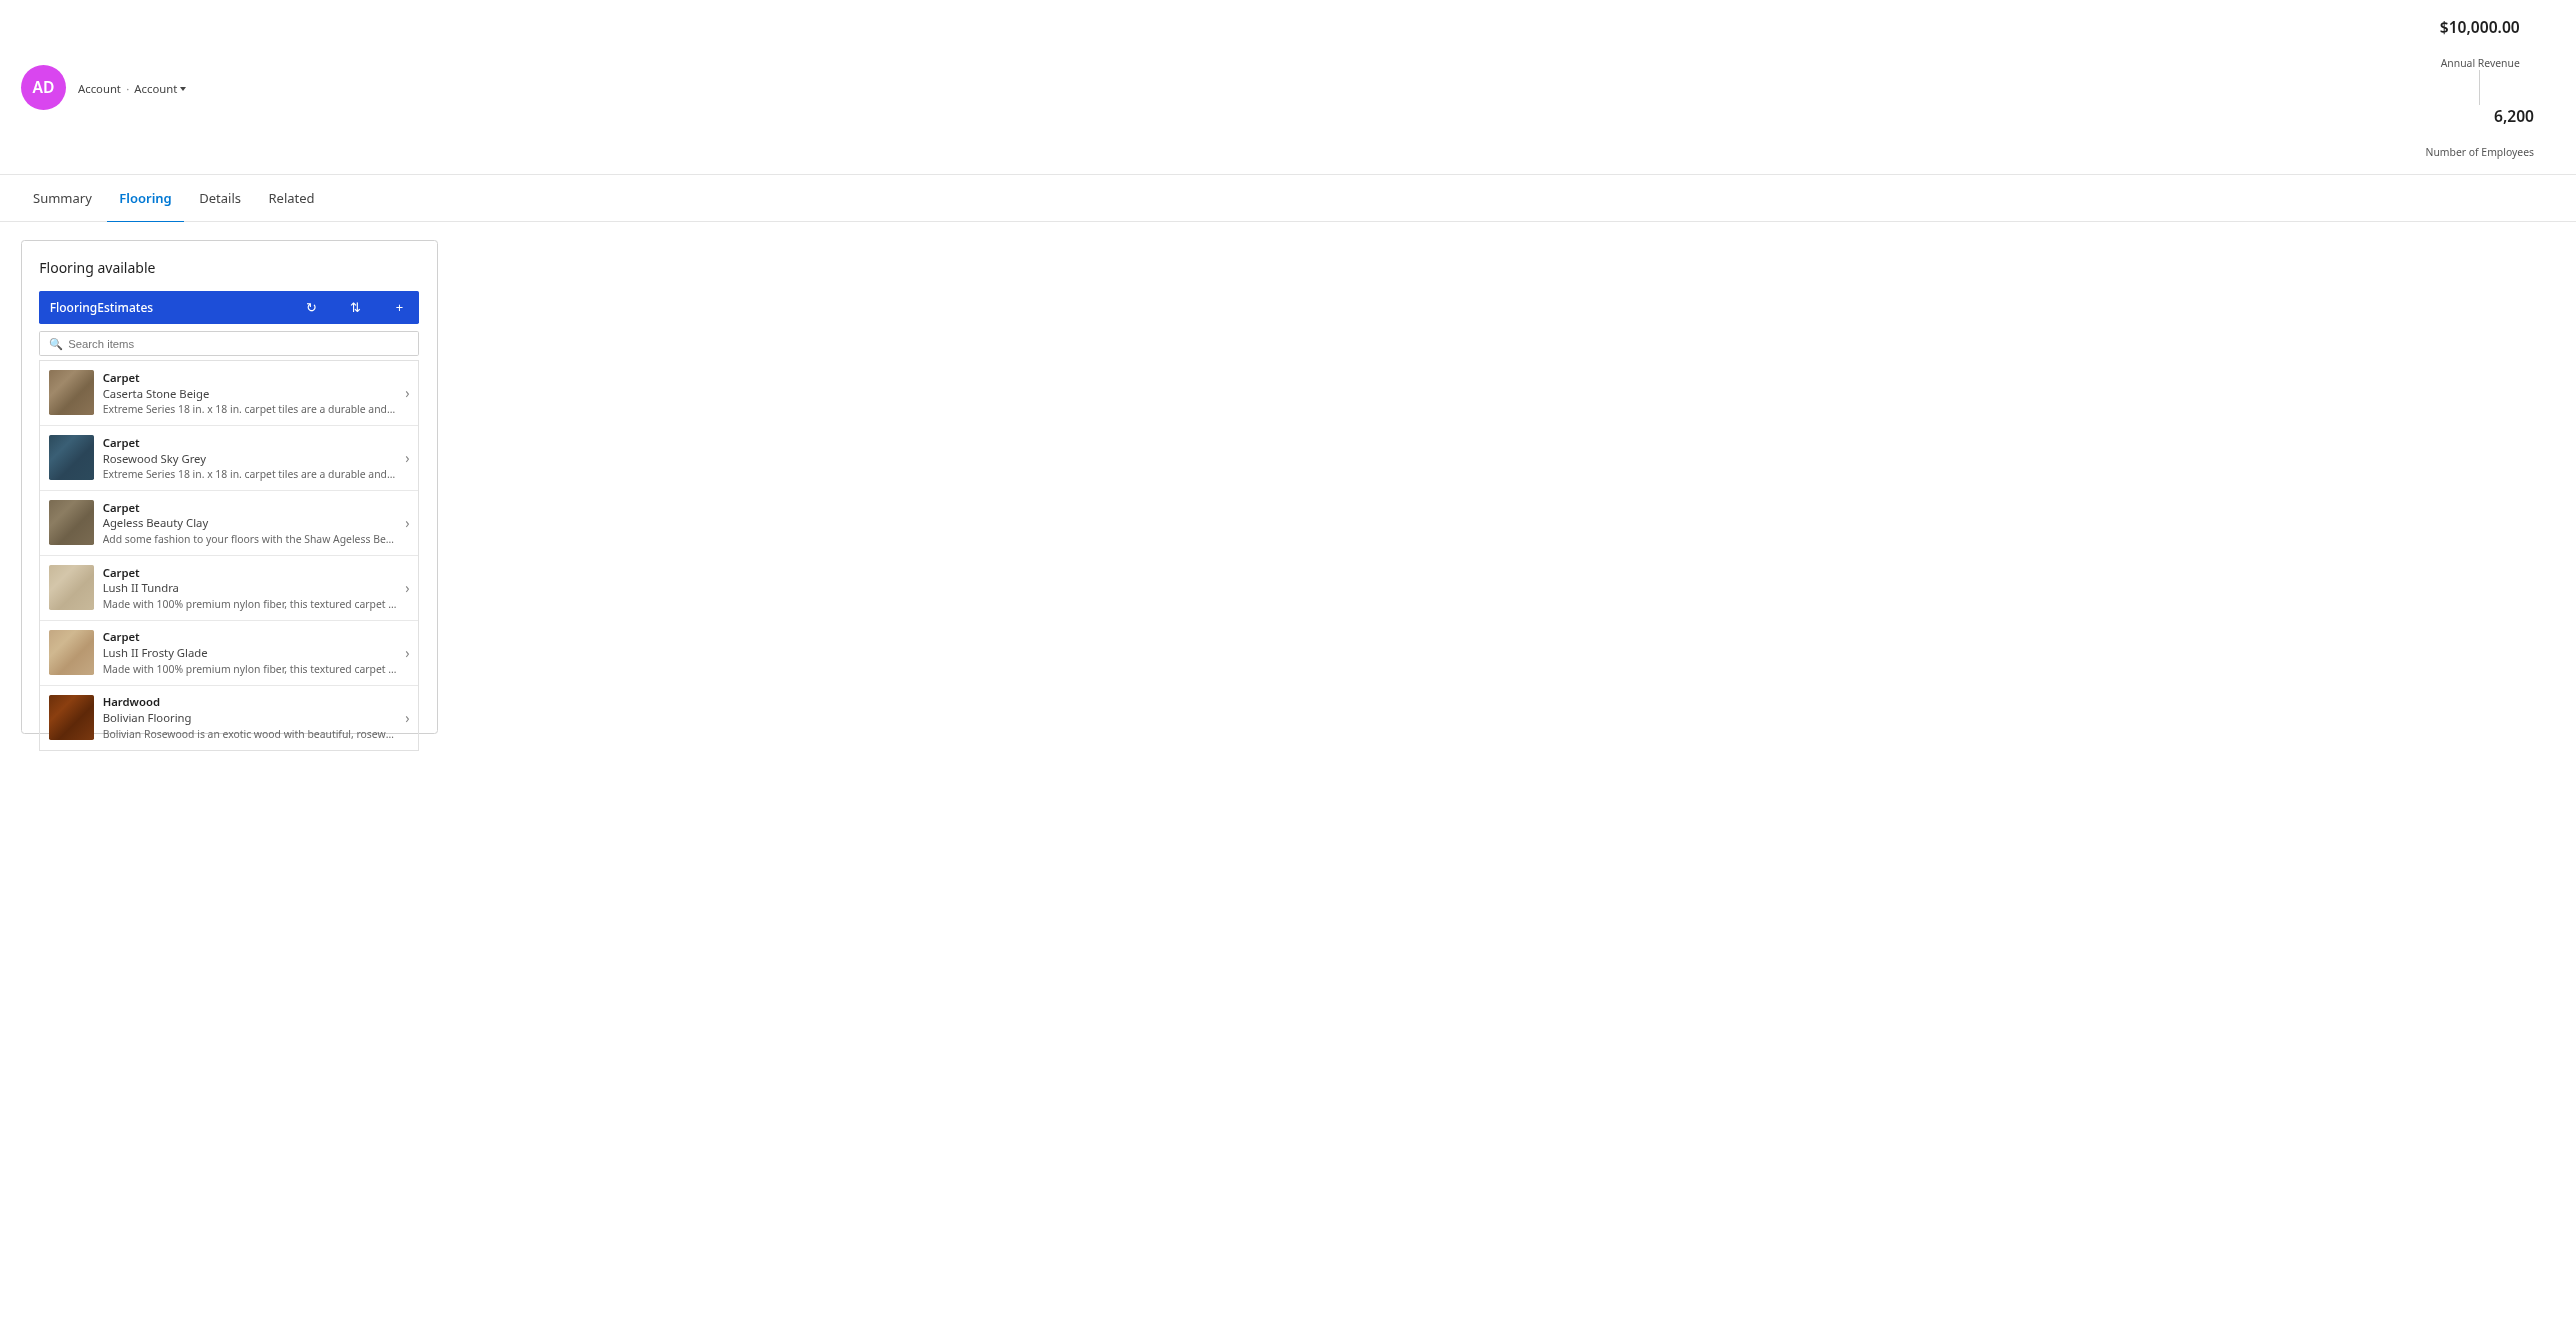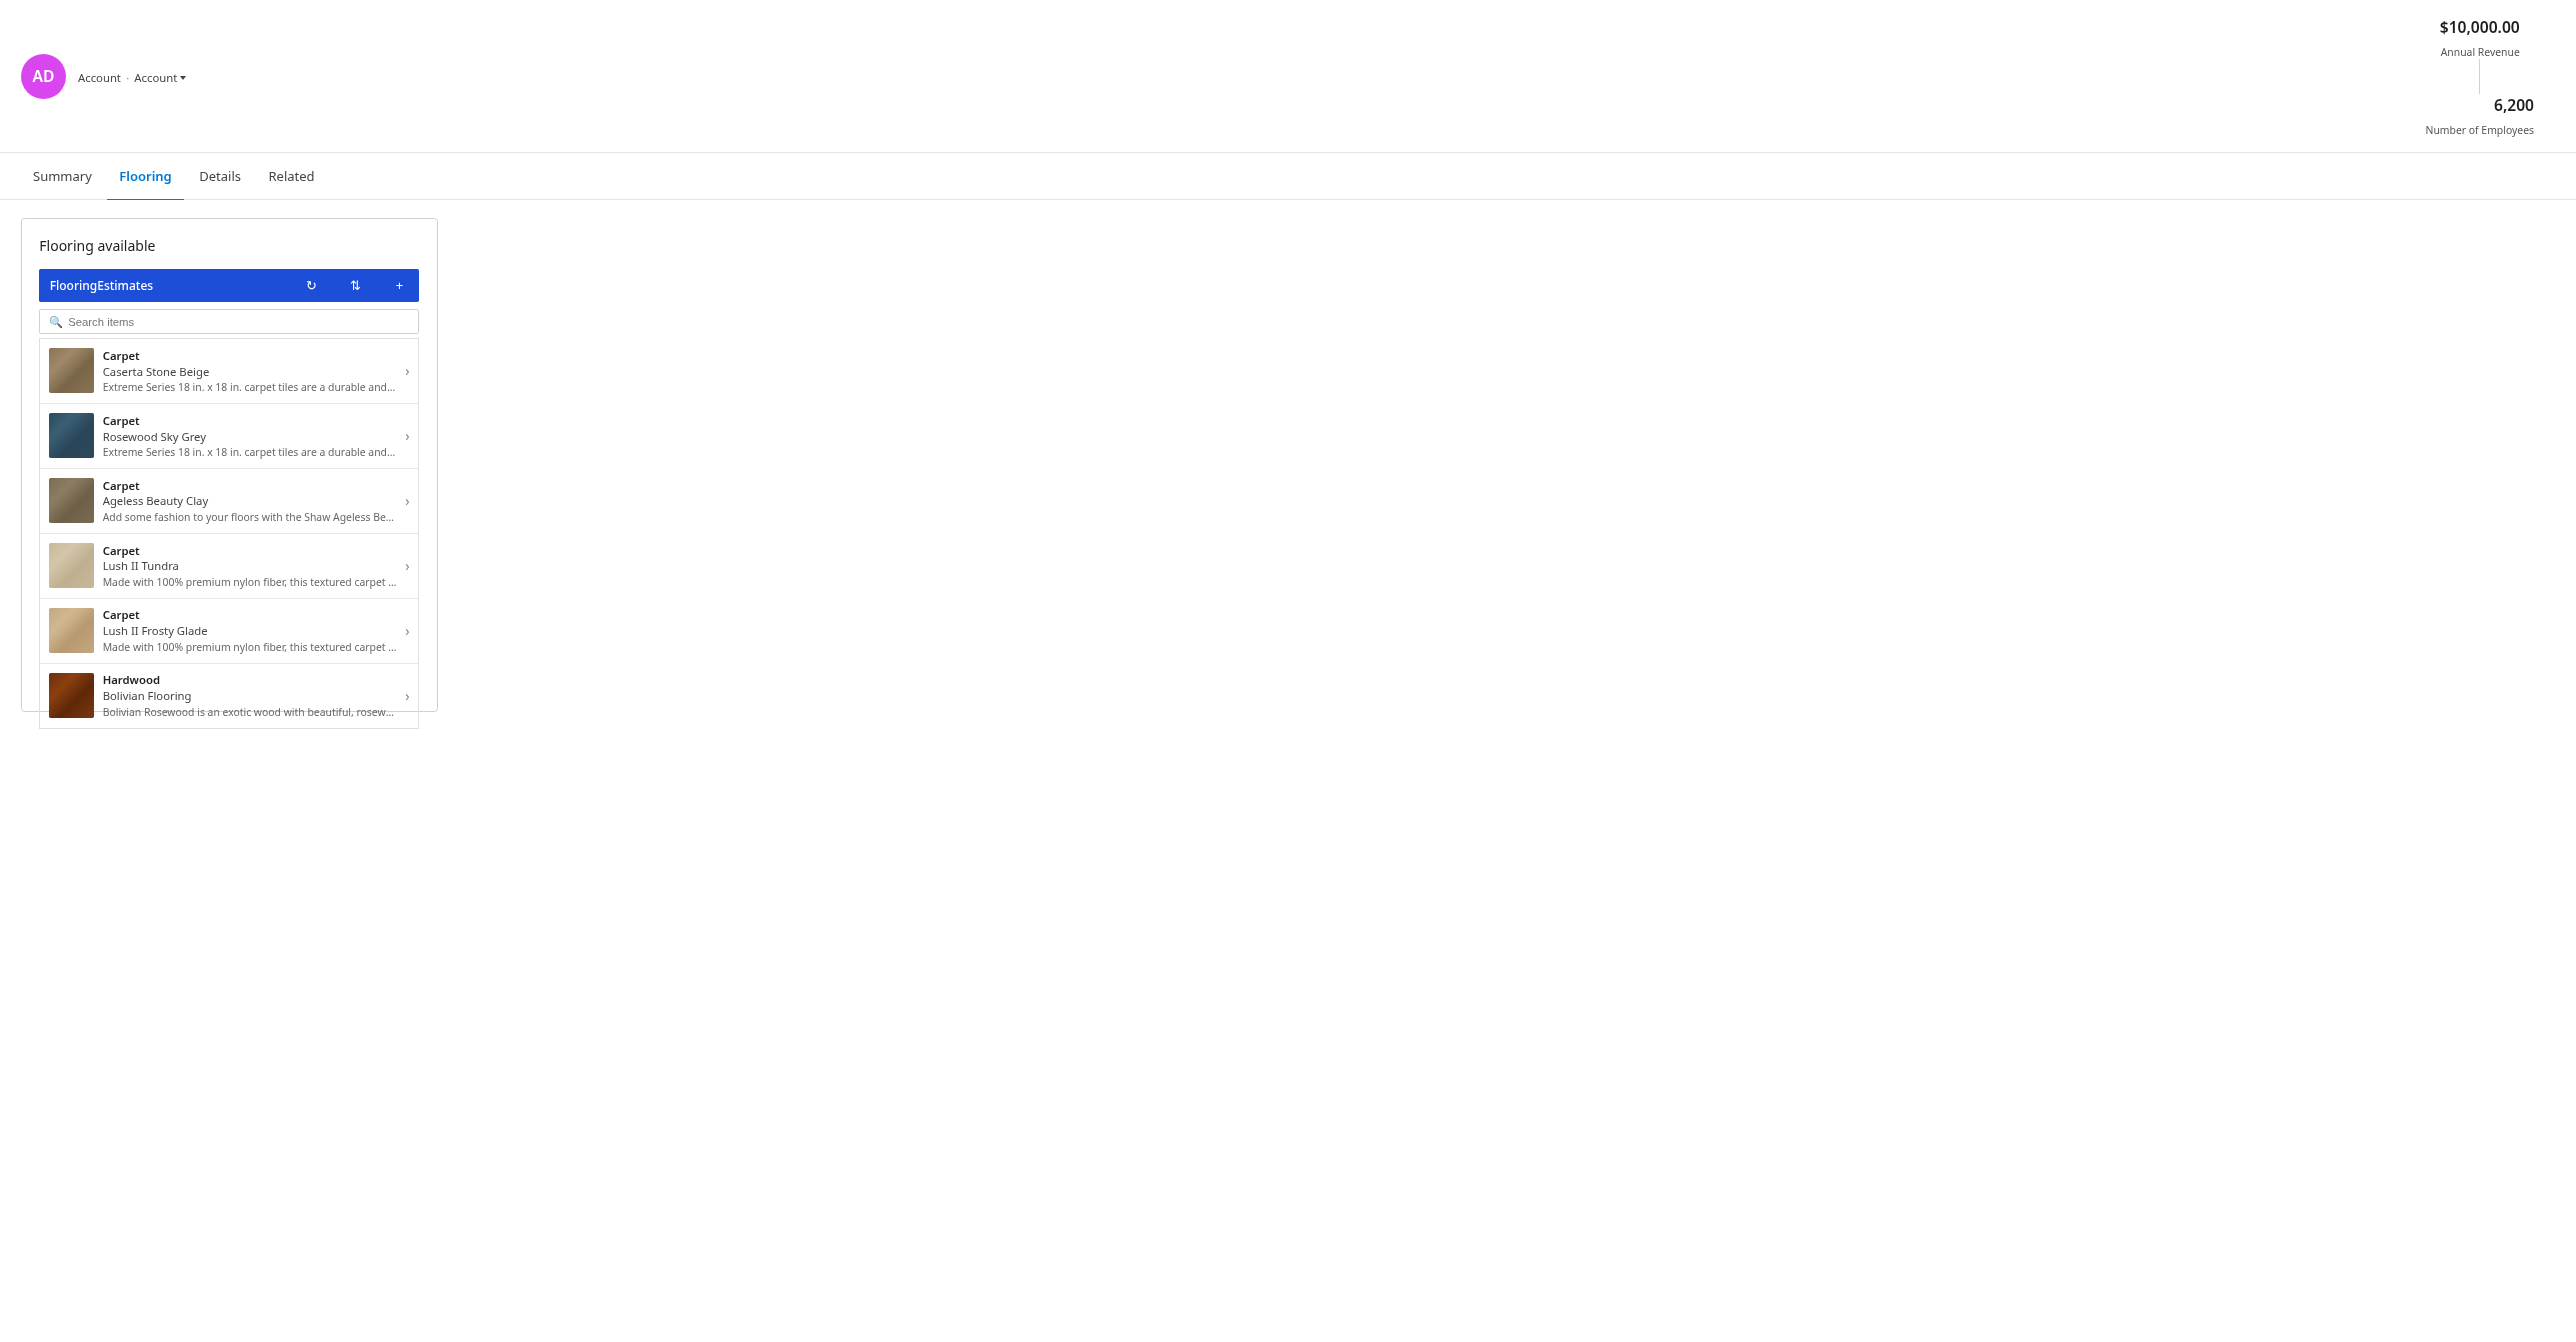--- a/index.html
+++ b/index.html
@@ -81,21 +81,21 @@
       background: #d0d0d0;
     }
     .stat-value {
       font-size: 15.6px;
       font-weight: 600;
       color: #1f1f1f;
     }
     .stat-label {
       font-size: 10.4px;
       color: #555;
-      margin-top: 7px;
+      margin-top: 18px;
     }
 
     
     .nav-tabs {
       display: flex;
       align-items: center;
       padding: 0 21px;
       border-bottom: 0.9px solid #e5e5e5;
       gap: 3.5px;
     }

